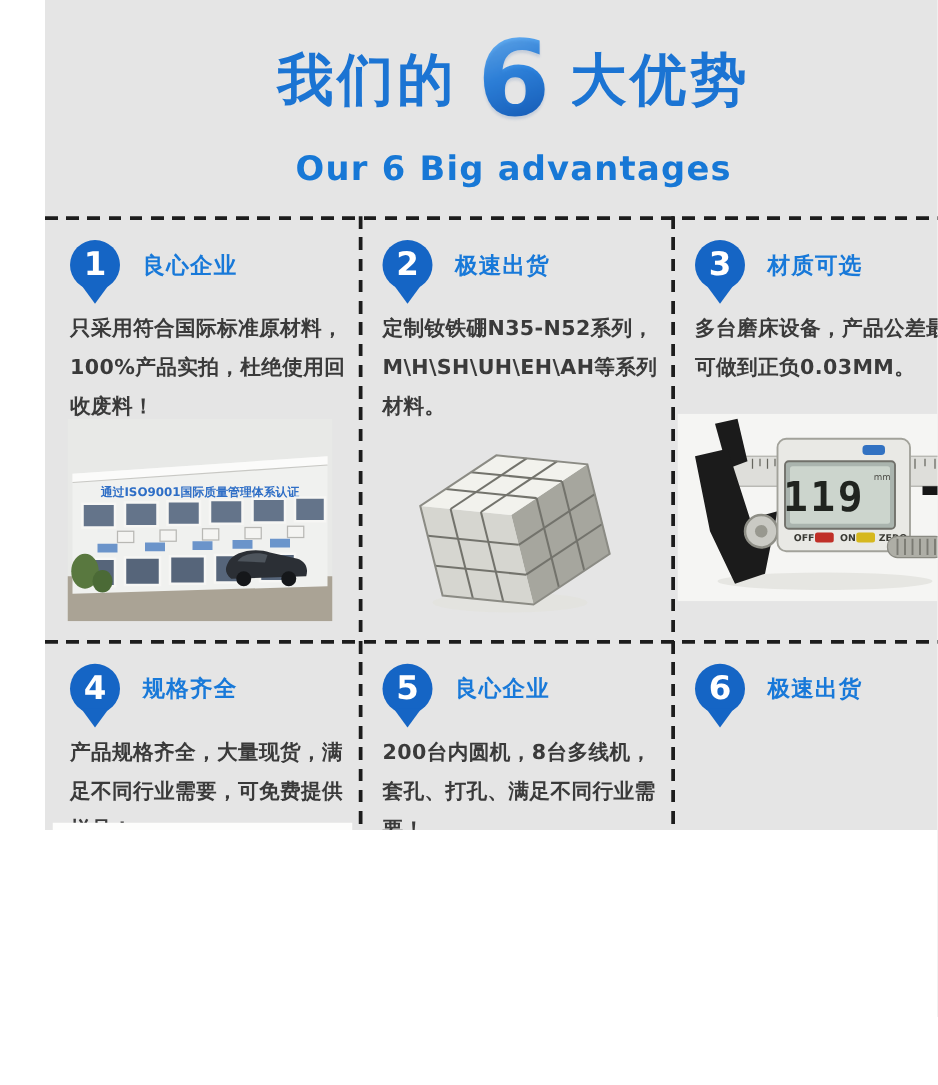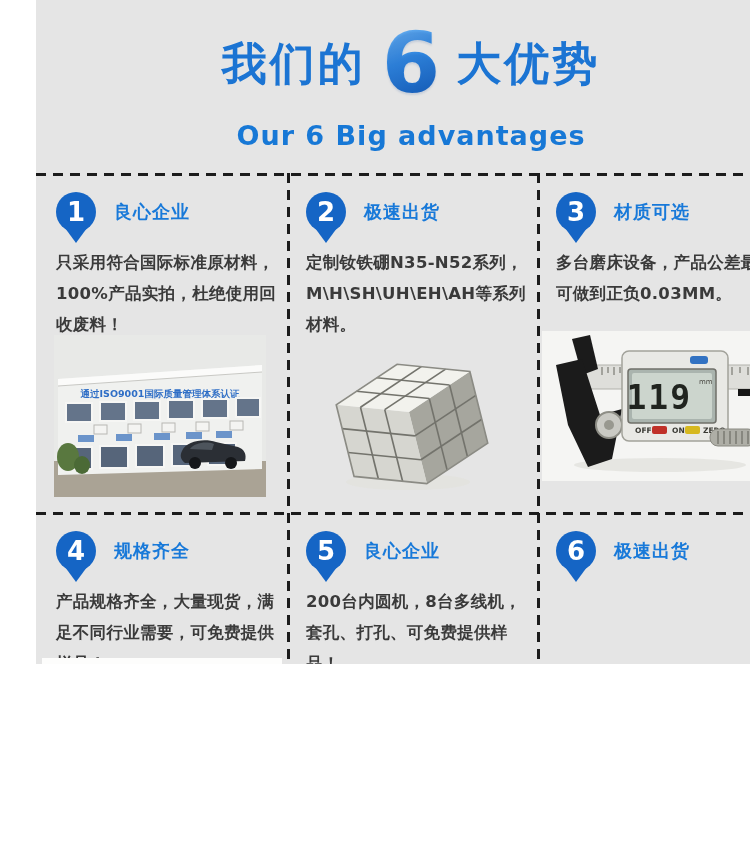--- a/index.html
+++ b/index.html
@@ -258,21 +258,21 @@
         </svg>
       </section>
 
       <section class="cell">
         <div class="cell-head">
           <div class="badge">
             <span class="badge-num">5</span>
           </div>
           <h2 class="cell-title">良心企业</h2>
         </div>
-        <p class="desc">200台内圆机，8台多线机，套孔、打孔、可免费提供样品！</p>
+        <p class="desc">200台内圆机，8台多线机，套孔、打孔、满足不同行业需要！</p>
         <svg class="fig fig-workshop" width="222" height="156" viewBox="0 0 222 156">
           <rect width="222" height="156" fill="#d2d4d0"></rect>
           <polygon points="0,0 222,0 222,44 0,78" fill="#3d362c"></polygon>
           <g stroke="#261f16" stroke-width="2">
             <line x1="0" y1="64" x2="222" y2="34"></line>
               <line x1="0" y1="46" x2="222" y2="20"></line>
               <line x1="0" y1="28" x2="222" y2="6"></line>
           </g>
           <g stroke="#1d1711" stroke-width="1.5">
             <line x1="20" y1="72" x2="60" y2="2"></line>

